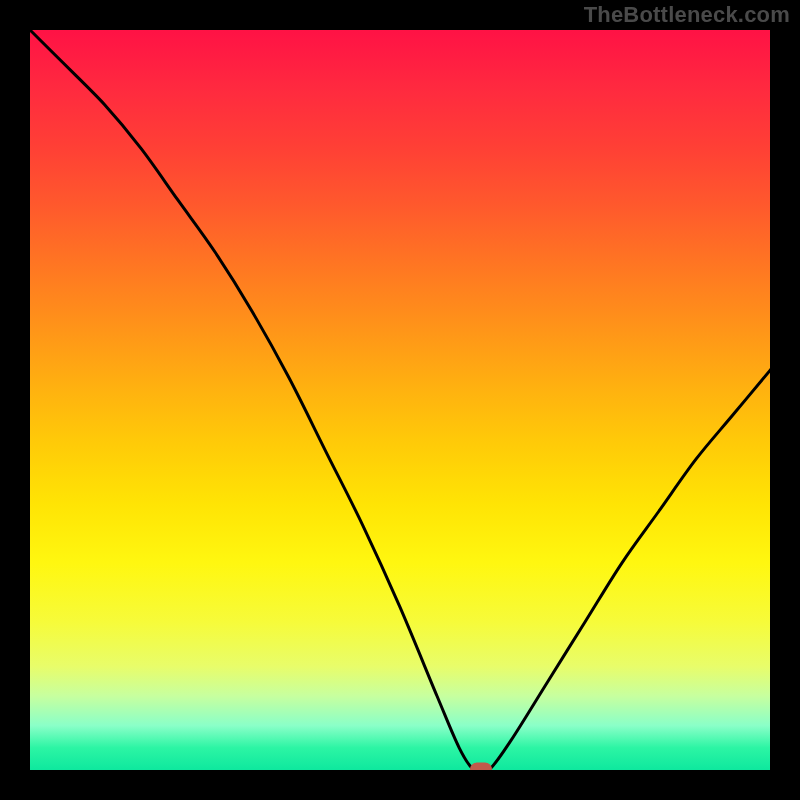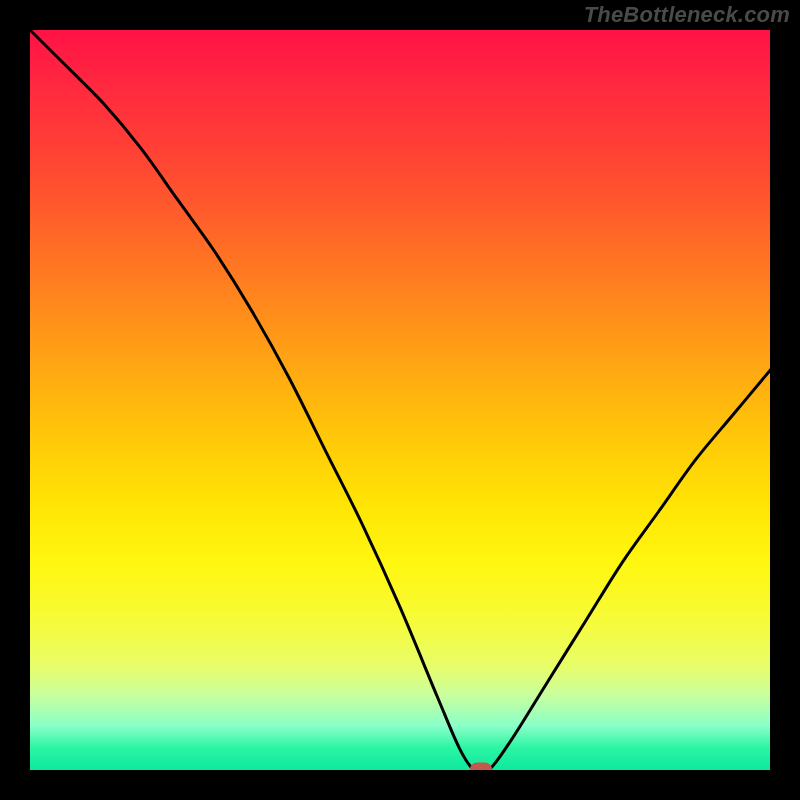--- a/index.html
+++ b/index.html
@@ -9,21 +9,20 @@
     height: 800px;
     background: #000;
     overflow: hidden;
     font-family: Arial, Helvetica, sans-serif;
   }
   .frame {
     position: relative;
     width: 800px;
     height: 800px;
     background: #000;
-    font-style: italic;
   }
   .watermark {
     position: absolute;
     top: 2px;
     right: 10px;
     color: #4a4a4a;
     font-size: 22px;
     font-weight: 600;
     letter-spacing: 0.2px;
     z-index: 10;

